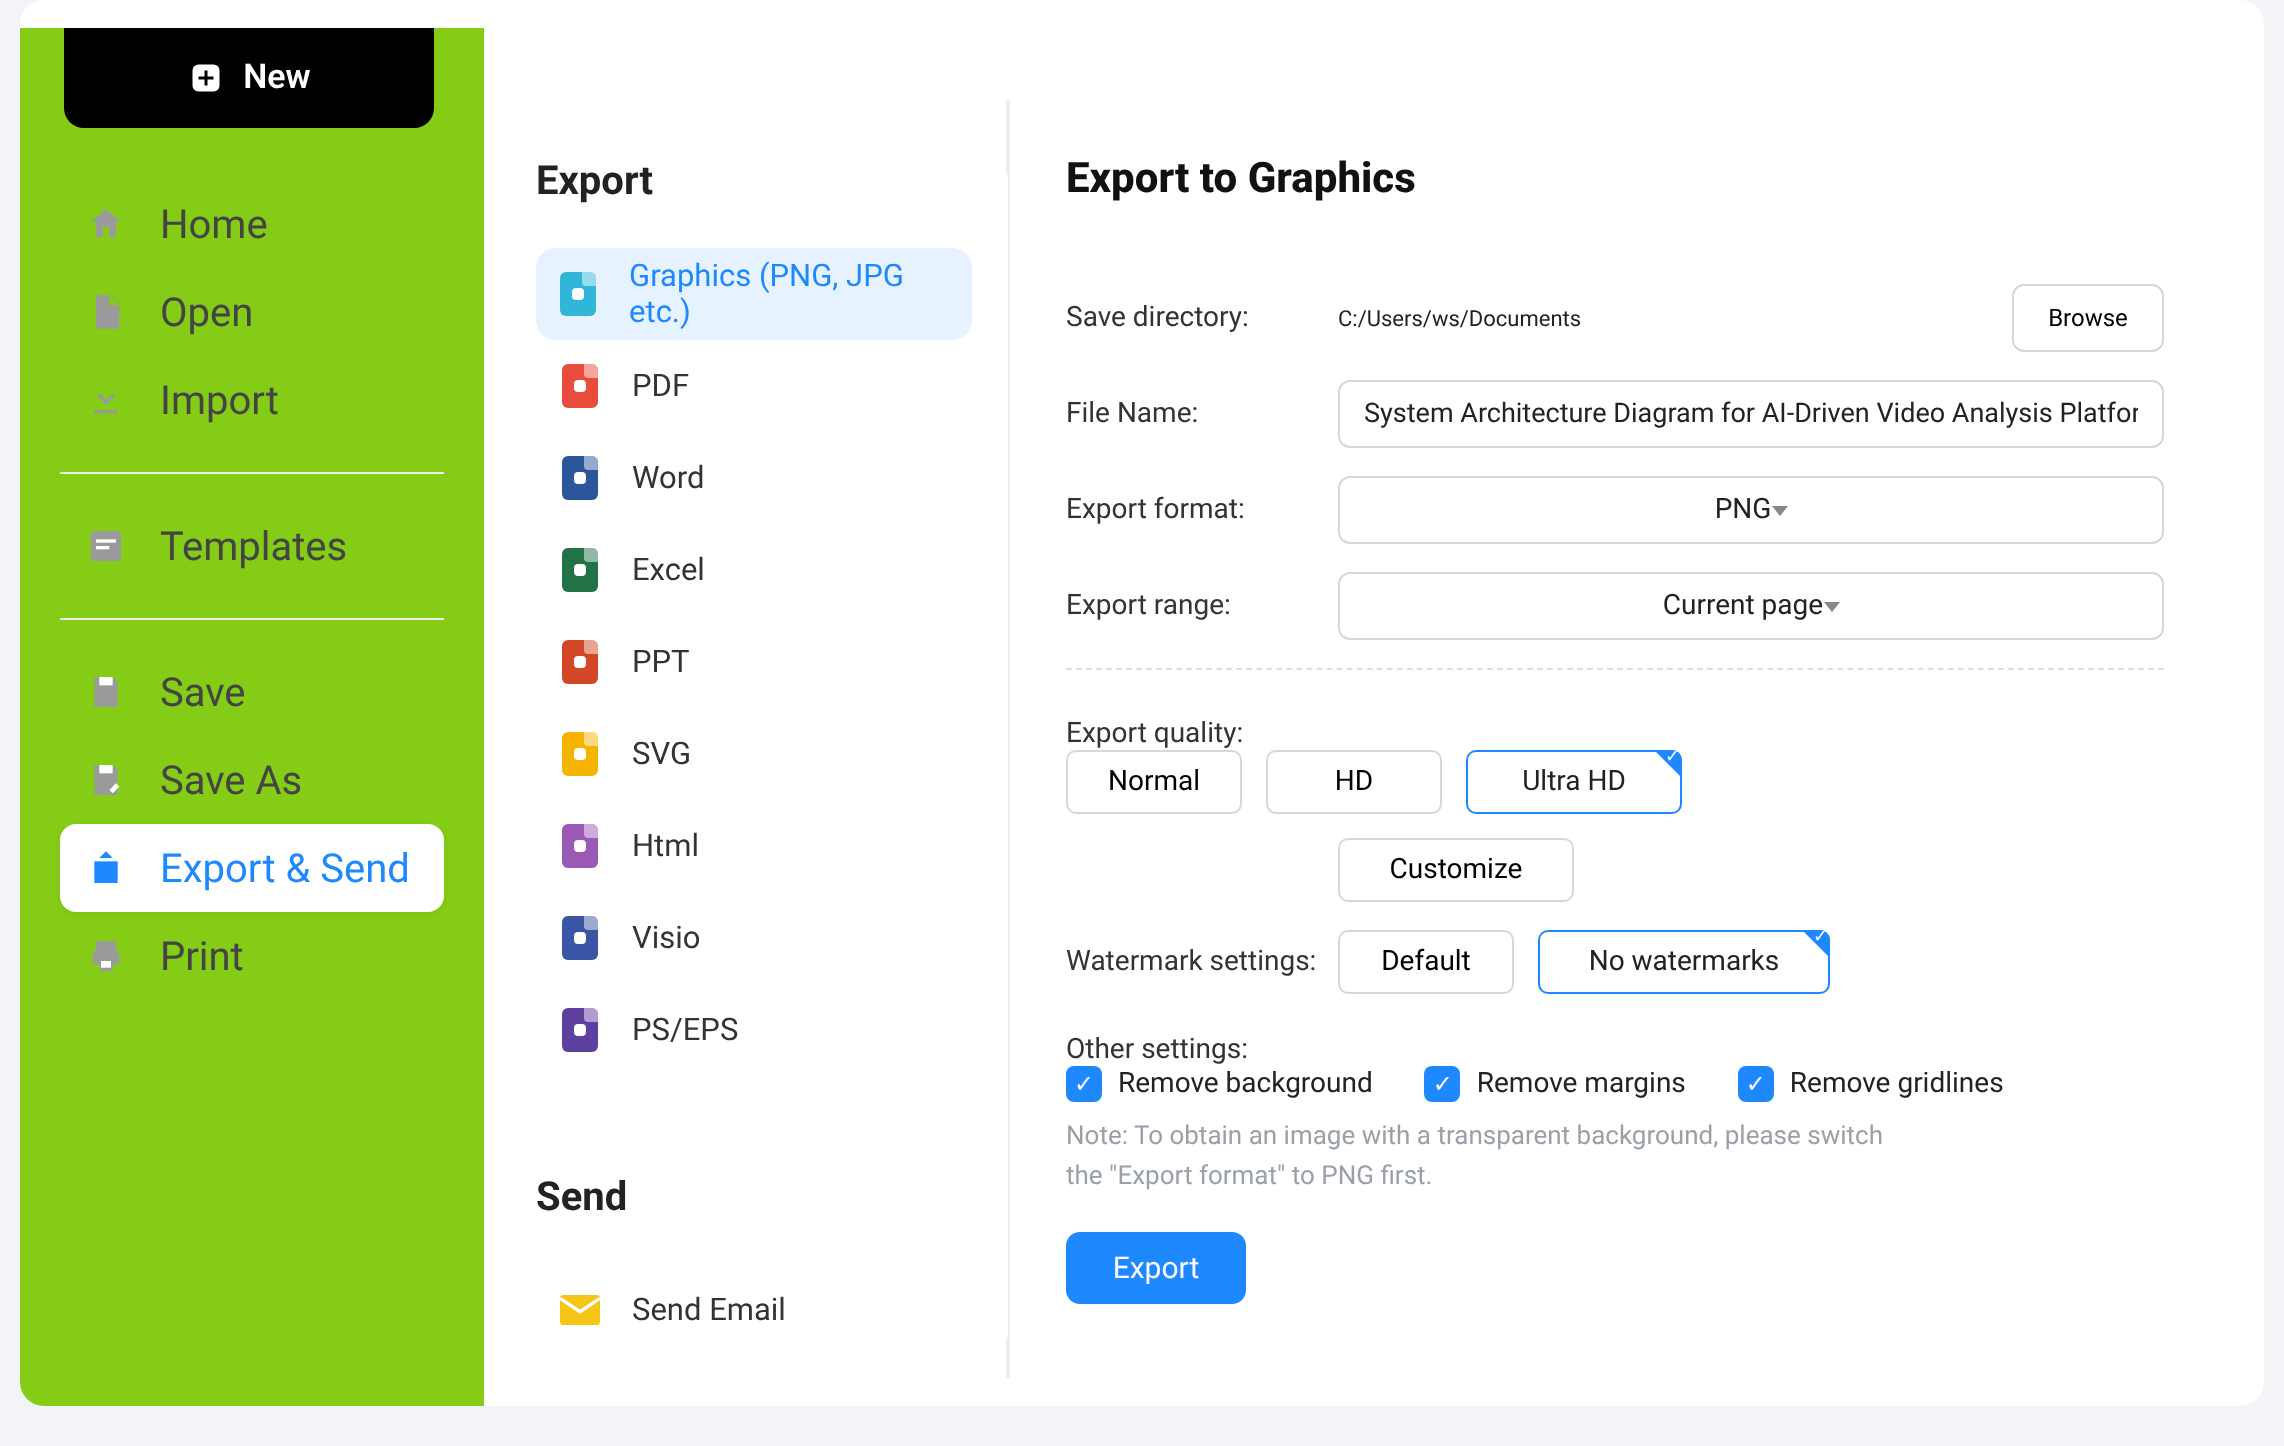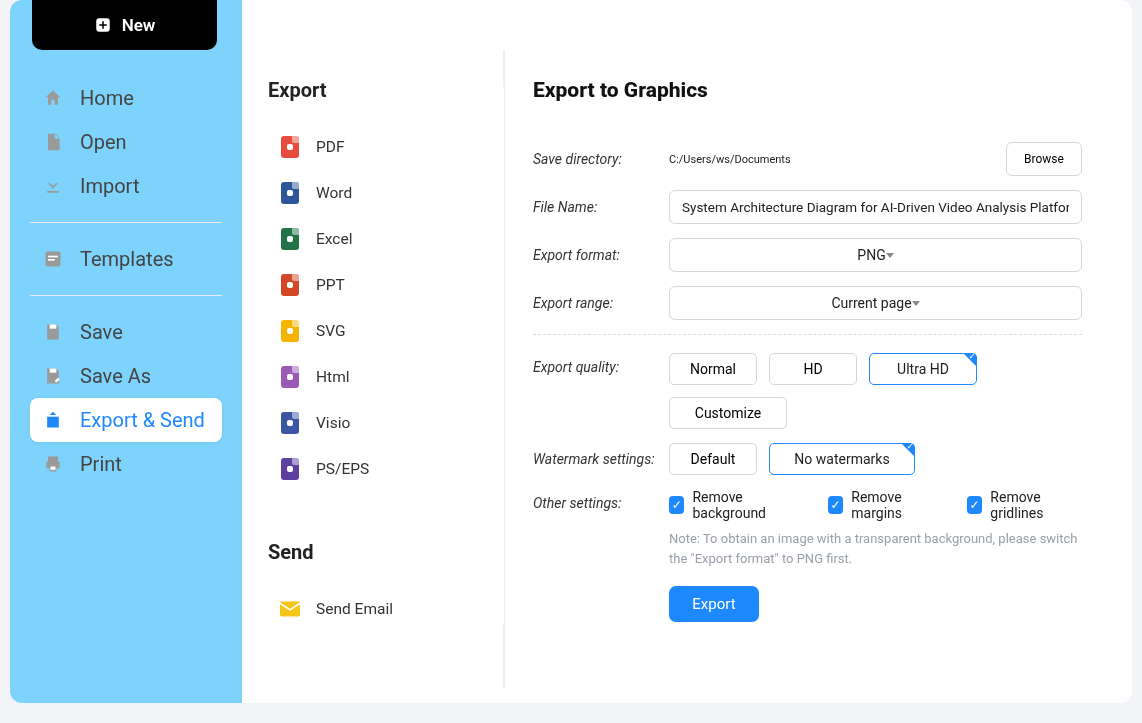--- a/index.html
+++ b/index.html
@@ -1,18 +1,18 @@
 <!DOCTYPE html>
 <html><head>
 <meta charset="utf-8">
 <style>
 * { box-sizing: border-box; margin: 0; padding: 0; font-family: -apple-system, BlinkMacSystemFont, "Segoe UI", Roboto, Arial, sans-serif; }
 body { background: #f3f4f7; width: 1142px; height: 723px; overflow: hidden; position: relative; }
 .app { display:flex; width: 1122px; height: 703px; background:#fff; border-radius:12px; position:absolute; top:0; left:10px; box-shadow:0 0 0 10px #f3f4f7; overflow:hidden;}
-.sidebar { width: 232px; background:#7dd3fc; padding-top:0; }
+.sidebar { width: 232px; background:#84cc16; padding-top:0;margin-top:14px; }
 .new-btn { background:#000; color:#fff; width:185px; height:50px; margin-left:22px; border-radius:0 0 10px 10px; display:flex; align-items:center; justify-content:center; gap:10px; font-size:17px; font-weight:600; cursor:pointer;}
 .new-btn svg{width:18px;height:18px;}
 .nav { padding-top:26px; }
 .nav-group { border-bottom:1px solid #ececec; padding-bottom:14px; margin:0 20px 14px 20px; }
 .nav-group.noborder{border-bottom:none;}
 .nav-item { display:flex; align-items:center; gap:16px; height:44px; padding:0 12px; border-radius:8px; cursor:pointer; color:#444; font-size:20px;}
 .nav-item.active{ color:#1e88ff; background:#fff; box-shadow:0 1px 4px rgba(0,0,0,0.06); }
 .nav-item .icon{width:22px;height:22px;display:flex;align-items:center;justify-content:center;color:#9a9a9a;}
 .nav-item.active .icon{color:#1e88ff;}
 .middle { width: 254px; background:#fff; border-radius:12px 0 0 12px; margin-top:50px; margin-left:0; padding:28px 0 0 0; box-shadow:inset -1px 0 0 #eee;}
@@ -21,34 +21,34 @@
 .section-heading.send{margin-top:48px;}
 .format-item{display:flex;align-items:center;gap:16px;height:46px;padding:0 12px;border-radius:10px;cursor:pointer;color:#333;font-size:15.5px;}
 .format-item.active{background:#e6f2ff;color:#1e88ff;}
 .format-item .ficon{width:20px;height:22px;display:flex;align-items:center;justify-content:center;}
 .file-shape{width:18px;height:22px;border-radius:3px;position:relative;display:flex;align-items:center;justify-content:center;}
 .file-shape::after{content:"";position:absolute;top:0;right:0;width:7px;height:7px;background:rgba(255,255,255,0.5);border-radius:0 3px 0 2px;}
 .file-dot{width:6px;height:6px;background:#fff;border-radius:2px;}
 .details { flex:1; background:#fff; margin-top:50px; padding:28px 36px 0 28px; border-left:1px solid #eee;}
 .details h2{font-size:21px;font-weight:800;color:#111;margin-bottom:40px;}
 .row{display:flex;align-items:center;margin-bottom:14px;}
-.row .label{width:136px;font-size:14px;color:#333;font-style:italic;}
+.row .label{width:136px;font-size:14px;color:#333;}
 .row .value-static{font-size:11px;color:#222;}
 .text-input{flex:1;height:34px;border:1px solid #d7d7d7;border-radius:6px;padding:0 12px;font-size:13.5px;color:#222;outline:none;}
 .sel{flex:1;position:relative;}
 .sel-box{height:34px;border:1px solid #d7d7d7;border-radius:6px;padding:0 12px;font-size:14px;color:#222;display:flex;align-items:center;justify-content:center;cursor:pointer;}
 .caret{width:0;height:0;border-left:4px solid transparent;border-right:4px solid transparent;border-top:5px solid #888;}
 .browse-btn{width:76px;height:34px;border:1px solid #d7d7d7;border-radius:6px;background:#fff;font-size:12px;cursor:pointer;margin-left:12px;}
 .dashed{border-top:1px dashed #ddd;margin:6px 0 18px 0;}
 .btn-group{display:flex;gap:12px;flex-wrap:wrap;}
 .pill-btn{min-width:88px;height:32px;padding:0 18px;border:1px solid #d7d7d7;border-radius:5px;background:#fff;font-size:14px;cursor:pointer;position:relative;}
 .pill-btn.selected{border:1.5px solid #1e88ff;color:#222;}
 .pill-btn.selected::after{content:"";position:absolute;top:-1px;right:-1px;width:0;height:0;border-top:14px solid #1e88ff;border-left:14px solid transparent;border-radius:0 5px 0 0;}
 .pill-btn.selected::before{content:"✓";position:absolute;top:-3px;right:0px;color:#fff;font-size:9px;z-index:1;}
-.row.multi{align-items:flex-start;}
+.row.multi{align-items:flex-start;flex-direction:column;}
 .row.multi .label{padding-top:6px;}
 .row.q2{margin-top:-2px;}
 .checks{display:flex;gap:26px;align-items:center;}
 .check{display:flex;align-items:center;gap:8px;font-size:14px;color:#222;cursor:pointer;}
 .cbox{width:18px;height:18px;border-radius:4px;background:#1e88ff;display:flex;align-items:center;justify-content:center;color:#fff;font-size:12px;}
 .note{color:#9aa0a8;font-size:13px;line-height:1.5;margin-top:8px;max-width:420px;}
 .export-btn{margin-top:18px;width:90px;height:36px;background:#1e88ff;color:#fff;border:none;border-radius:7px;font-size:15px;cursor:pointer;}
 .outer-white{position:absolute;left:240px;top:50px;right:14px;bottom:14px;background:#fff;border-radius:14px;overflow:hidden;display:flex;}
 </style>
 </head>
@@ -143,20 +143,28 @@
         </div>
       </div>
     </div>
   </div>
 
   <div class="outer-white">
     <div class="middle" style="margin-top:0;">
       <div class="middle-wrap">
         <div class="section-heading">Export</div>
         <div id="format-list">
+            <div class="format-item active">
+              <span class="ficon">
+                <span class="file-shape" style="background:#2fb6d8">
+                  <span class="file-dot"></span>
+                </span>
+              </span>
+              <span>Graphics (PNG, JPG etc.)</span>
+            </div>
             <div class="format-item">
               <span class="ficon">
                 <span class="file-shape" style="background:#e74c3c">
                   <span class="file-dot"></span>
                 </span>
               </span>
               <span>PDF</span>
             </div>
             <div class="format-item">
               <span class="ficon">

